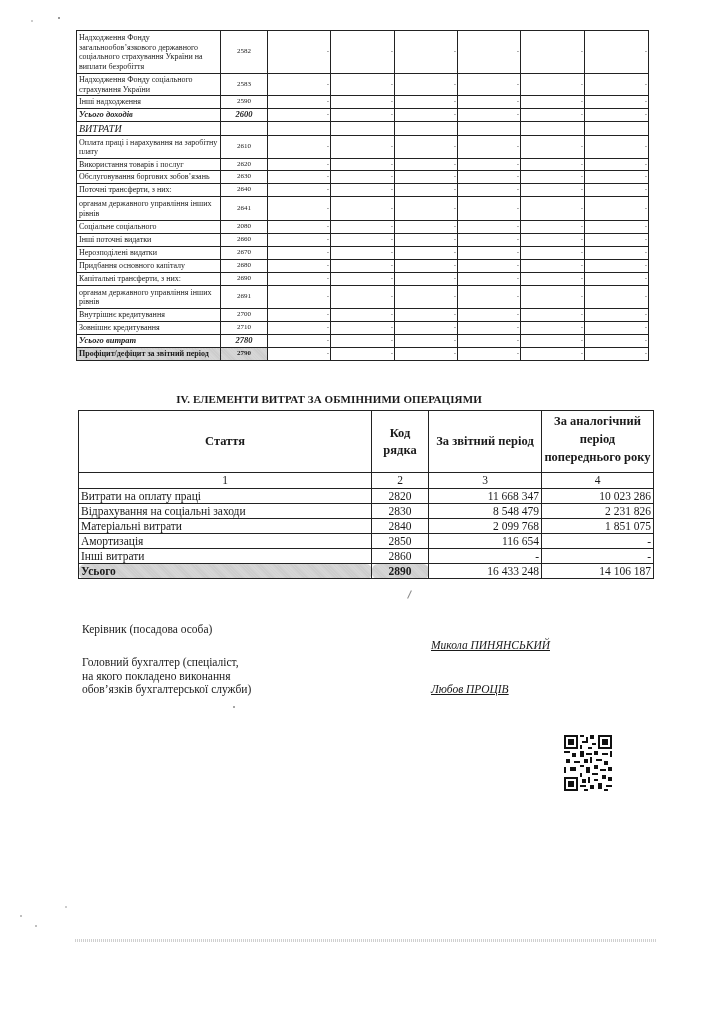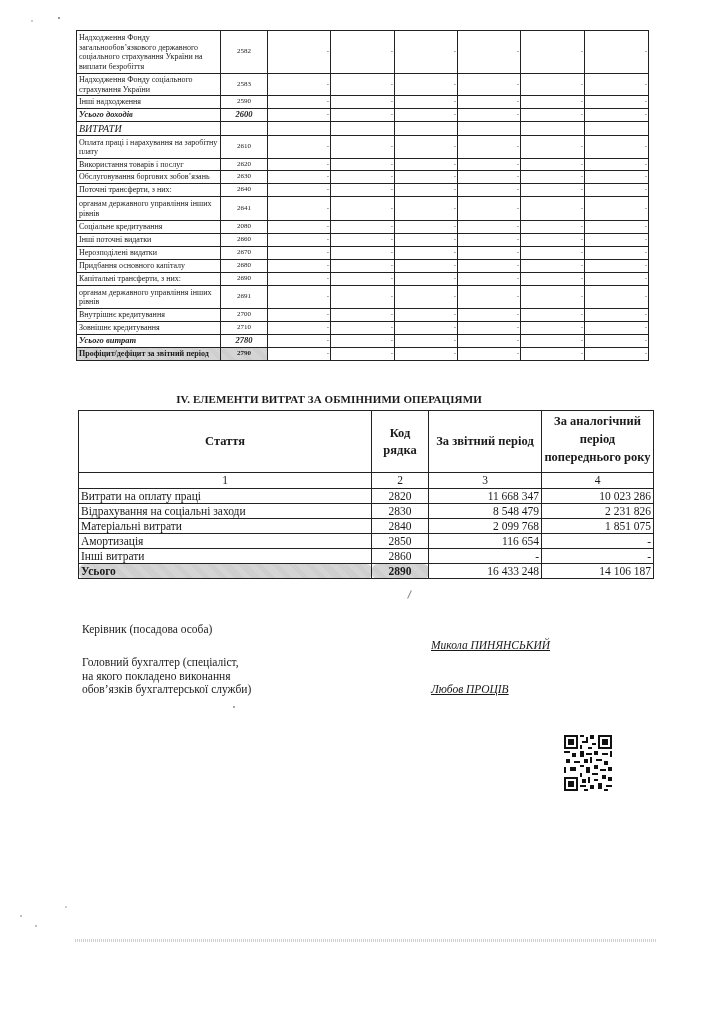--- a/index.html
+++ b/index.html
@@ -162,21 +162,21 @@
         <td class="lbl">органам державного управління інших рівнів</td>
         <td class="code">2641</td>
         <td class="val">-</td>
         <td class="val">-</td>
         <td class="val">-</td>
         <td class="val">-</td>
         <td class="val">-</td>
         <td class="val">-</td>
       </tr>
       <tr style="height: 13px;">
-        <td class="lbl">Соціальне кредитування</td>
+        <td class="lbl">Соціальне соціального</td>
         <td class="code">2080</td>
         <td class="val">-</td>
         <td class="val">-</td>
         <td class="val">-</td>
         <td class="val">-</td>
         <td class="val">-</td>
         <td class="val">-</td>
       </tr>
       <tr style="height: 13px;">
         <td class="lbl">Інші поточні видатки</td>

